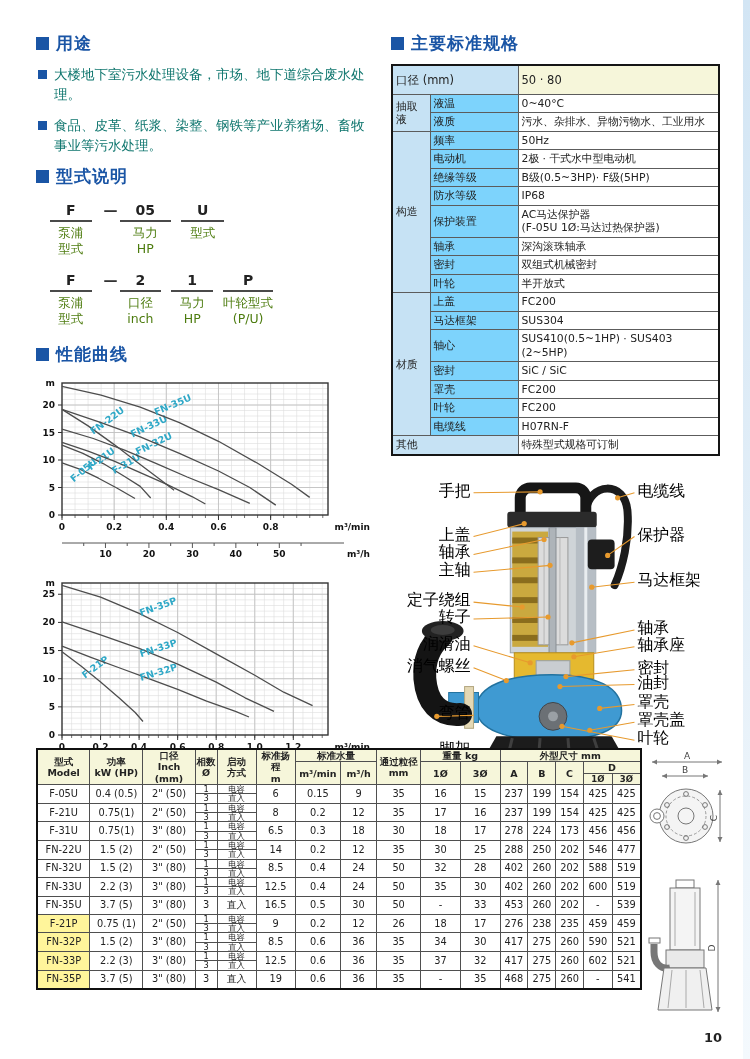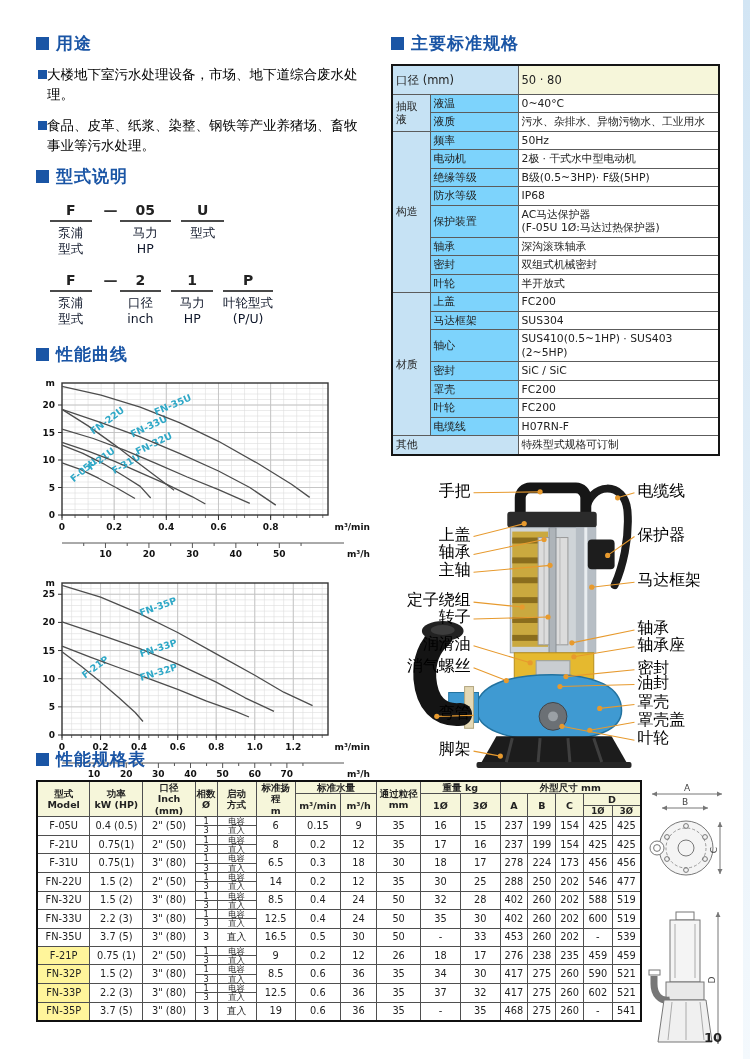--- a/index.html
+++ b/index.html
@@ -7,27 +7,27 @@
        font-family:"DejaVu Sans","Liberation Sans",sans-serif;color:#222}
   #edge-strip{position:absolute;right:0;top:0;width:7px;height:100%;
        background:linear-gradient(180deg,#d2e5f4 0%,#e4eff8 55%,#f4f9fd 100%)}
   .sec-title{display:flex;align-items:center;gap:7px;color:#1a55a5;font-weight:bold;
        font-size:17px;margin:0 0 9px 0;letter-spacing:1px}
   .sq{width:13px;height:13px;background:#1a55a5;flex:0 0 auto}
   #left-col{position:absolute;left:36px;top:32px;width:334px}
   #right-col{position:absolute;left:391px;top:32px;width:330px}
   #bottom{position:absolute;left:36px;top:748px;width:690px}
   .usage-list{list-style:none;margin:2px 0 0 2px;padding:0;font-size:13.5px}
-  .usage-list li{display:flex;margin-bottom:10px;line-height:1.5;color:#000000}
+  .usage-list li{display:flex;gap:7px;margin-bottom:10px;line-height:1.5;color:#0f766e}
   .bullet{width:9px;height:9px;background:#1a55a5;margin-top:6px;flex:0 0 auto}
   .model-block{margin:14px 0 4px 14px}
   .mrow{display:flex;align-items:flex-start;margin-bottom:16px}
   .mcol{text-align:center;margin-right:10px}
   .mval{font-weight:bold;font-size:14px;padding:0 16px 2px;border-bottom:2px solid #4a4a4a}
-  .mlbl{font-size:12.5px;line-height:1.25;padding-top:3px;color:#0f172a}
+  .mlbl{font-size:12.5px;line-height:1.25;padding-top:3px;color:#4d7c0f}
   .mdash{font-weight:bold;font-size:14px;padding:0 2px;color:#333}
   .chart-box{margin-left:0}
   table.spec{border-collapse:collapse;width:329px;font-size:10.8px;border:2px solid #151515;table-layout:fixed}
   .spec td{border:1px solid #5c5c5c;padding:2px 3px;vertical-align:middle;line-height:1.25;background:#fff}
   .spec td.g{background:#c6e2f4;font-weight:normal}
   .spec td.a{background:#7dd3fc}
   .spec td.hv{background:#f6f6da;font-weight:normal}
   .spec tr.hd td{height:24px;font-size:11.5px}
   #pump-diagram{margin-top:10px}
   table.perf{border-collapse:collapse;border:2px solid #101010;font-size:10px;table-layout:fixed}
@@ -622,24 +622,20 @@
           <text x="248" y="261" text-anchor="start" class="dlabel">罩壳盖</text>
           <polyline points="245,276 172,262" stroke="#e79a2e" stroke-width="1.1" fill="none"></polyline>
           <circle cx="172" cy="262" r="2.6" fill="#e79a2e"></circle>
           <text x="248" y="279" text-anchor="start" class="dlabel">叶轮</text>
         </g>
     </svg>
   </div>
 </div>
 
 <div id="bottom">
-  <div class="sec-title">
-    <span class="sq"></span>
-    <span>性能规格表</span>
-  </div>
   <div class="perf-wrap">
     <table class="perf">
         <colgroup>
           <col style="width:56px">
           <col style="width:56px">
           <col style="width:56px">
           <col style="width:24px">
           <col style="width:44px">
           <col style="width:42px">
           <col style="width:46px">

